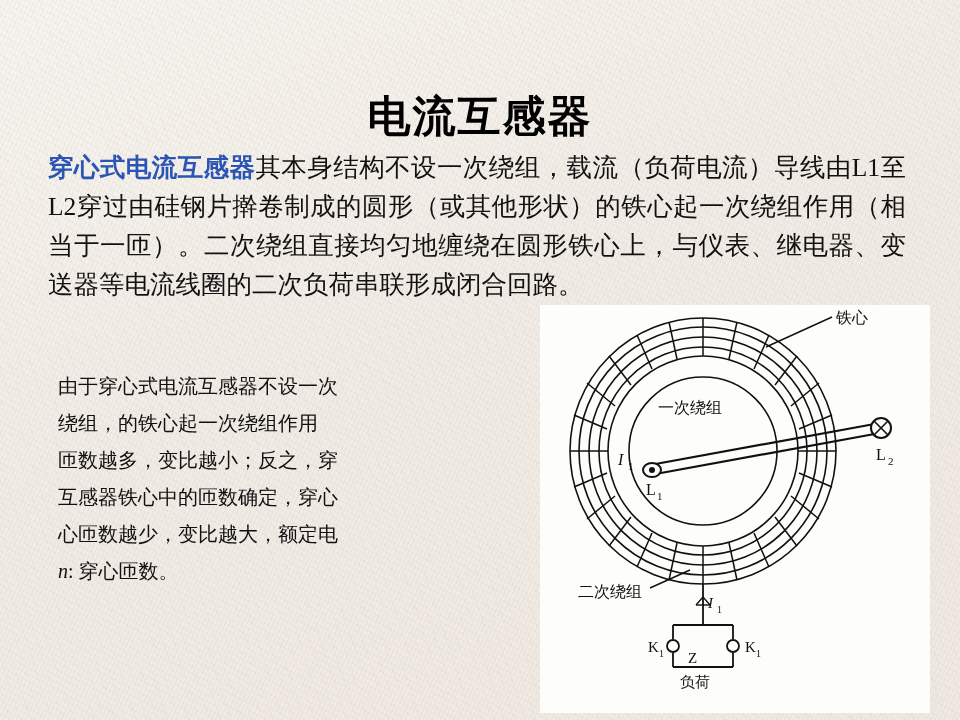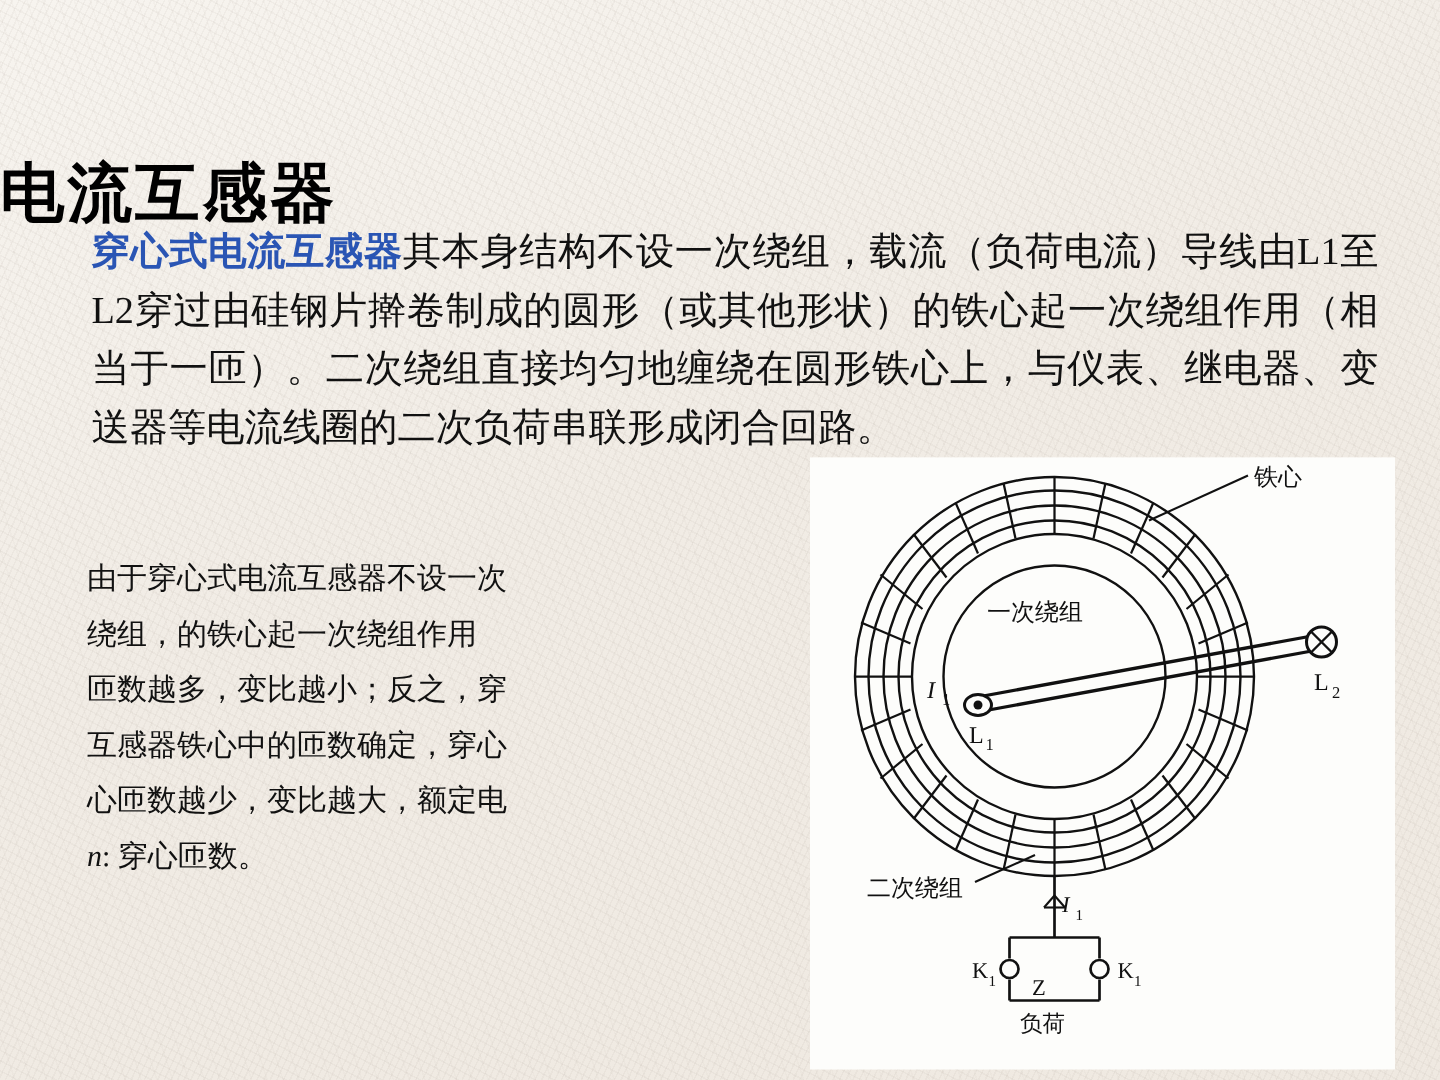--- a/index.html
+++ b/index.html
@@ -21,32 +21,31 @@
       repeating-linear-gradient(115deg, rgba(255,255,255,0.0) 0px, rgba(255,255,255,0.0) 3px, rgba(180,170,160,0.10) 3px, rgba(180,170,160,0.10) 4px),
       repeating-linear-gradient(28deg, rgba(255,255,255,0.0) 0px, rgba(255,255,255,0.0) 5px, rgba(175,165,155,0.09) 5px, rgba(175,165,155,0.09) 6px),
       repeating-linear-gradient(72deg, rgba(255,255,255,0.0) 0px, rgba(255,255,255,0.0) 9px, rgba(190,180,170,0.07) 9px, rgba(190,180,170,0.07) 10px),
       linear-gradient(160deg, #f7f4ef 0%, #f1ece5 45%, #efe9e1 100%);
   }
   .title {
     position: absolute;
     top: 88px;
     left: 0;
     width: 960px;
-    text-align: left;
+    text-align: center;
     font-size: 43px;
     font-weight: 700;
     color: #000;
     letter-spacing: 2px;
     font-family: "Liberation Serif", serif;
-    margin-top: 12px;
   }
   .para1 {
     position: absolute;
     top: 148px;
-    left: 61px;
+    left: 48px;
     width: 858px;
     font-size: 25.5px;
     line-height: 39px;
     color: #111;
     text-align: justify;
     font-family: "Liberation Serif", serif;
   }
   .para1 .highlight {
     color: #2a55b4;
     font-weight: 700;

